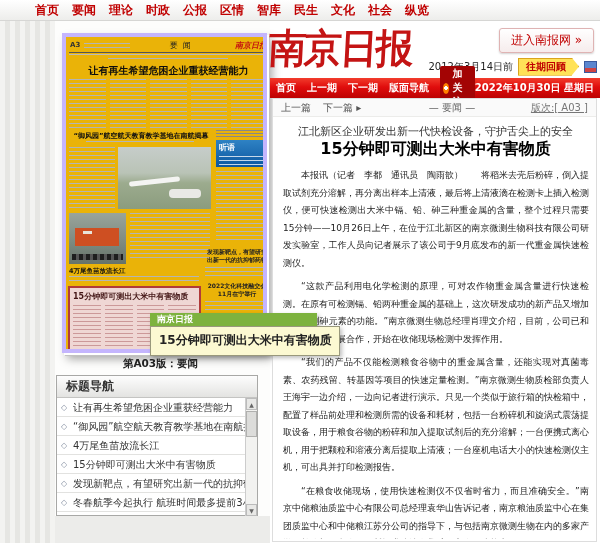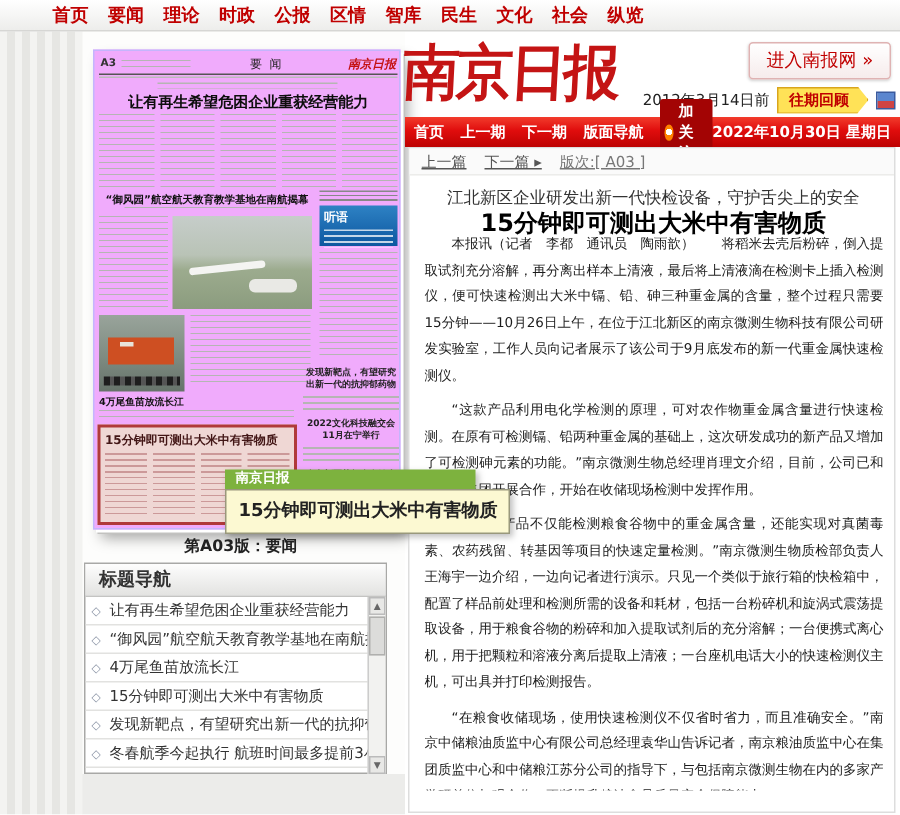--- a/index.html
+++ b/index.html
@@ -12,21 +12,21 @@
             border-bottom:1px solid #d6d6d4; display:flex; align-items:center; padding-left:35px; z-index:5; }
   .topnav .tlink { color:#c00000; font-weight:bold; font-size:12px; margin-right:13px; cursor:pointer; white-space:nowrap; }
 
   
   .stripes { left:0; top:21px; width:55px; height:522px;
              background:repeating-linear-gradient(90deg,#f3f3f1 0 5px,#e6e6e3 5px 10px); }
   .leftcol { left:55px; top:21px; width:215px; height:495px; background:#fdfdfc; }
   .leftbottom { left:55px; top:516px; width:215px; height:27px; background:#ececea; }
 
   
-  .thumb { left:62px; top:33px; width:205px; height:320px; background:#f0abfc; border:1px solid #c4b5fd;
+  .thumb { left:62px; top:33px; width:205px; height:320px; background:#eab308; border:4px solid #c4b5fd;
            box-shadow:2px 2px 0 #fff,3px 3px 0 #c2c2c0,5px 6px 9px rgba(0,0,0,.35); overflow:hidden; cursor:pointer; }
   .flines { background:repeating-linear-gradient(180deg,#b5b5b3 0,#b5b5b3 1px,transparent 1px,transparent 4px); }
   .plines { background:repeating-linear-gradient(180deg,#c99 0,#c99 1px,transparent 1px,transparent 4px); }
   .cols { display:flex; gap:4px; }
   .cols > i { flex:1; display:block; }
   .t-head { left:4px; top:3px; width:197px; height:10px; display:flex; align-items:center; font-size:7px; }
   .t-pageno { font-weight:bold; color:#333; margin-right:4px; }
   .t-headpat { width:46px; height:5px; }
   .t-section { flex:1; text-align:center; font-size:8px; letter-spacing:5px; color:#222; }
   .t-logo { color:#c41212; font-weight:bold; font-style:italic; font-size:8px; font-family:"DejaVu Serif",serif; }
@@ -97,26 +97,26 @@
             display:flex; align-items:center; color:#fff; font-weight:bold; font-size:10px; padding:0 6px; }
   .redbar .rlink { margin-right:11px; cursor:pointer; white-space:nowrap; }
   .follow { display:flex; align-items:center; gap:3px; background:#a30404; border-radius:2px; padding:1px 5px 1px 3px; cursor:pointer; }
   .eye { width:11px; height:11px; border-radius:50%; background:radial-gradient(circle at 50% 45%, #fff 0 2px, #ff8200 2px 5px, #e25c00 6px); }
   .rb-date { margin-left:auto; font-size:10px; white-space:nowrap; }
 
   
   .panel { left:272px; top:98px; width:325px; height:444px; background:#fff; border:1px solid #ddd; }
   .barrow { position:absolute; left:0; top:0; width:100%; height:18px; background:#fafafa; border-bottom:1px solid #ececea;
             display:flex; align-items:center; font-size:10px; color:#555; padding:0 8px; }
-  .barrow .blink { cursor:pointer; margin-right:12px; white-space:nowrap;text-decoration:underline; }
+  .barrow .blink { cursor:pointer; margin-right:12px; white-space:nowrap; }
   .barrow .bsection { flex:1; text-align:center; color:#666; }
   .barrow .bedition { color:#777; white-space:nowrap;text-decoration:underline; }
   .kicker { position:absolute; left:6px; top:25px; width:313px; text-align:center; font-size:11px; color:#333; white-space:nowrap; }
   .title { position:absolute; left:6px; top:40px; width:313px; text-align:center; font-size:16px; font-weight:bold; color:#000; white-space:nowrap; }
-  .bodytext { position:absolute; left:10px; top:56px; width:306px; height:372px; overflow:hidden;
+  .bodytext { position:absolute; left:10px; top:68px; width:306px; height:372px; overflow:hidden;
               font-size:9px; line-height:17.5px; text-align:justify; color:#1c1c1c; }
   .bodytext p { text-indent:2em; margin-bottom:6px; }
 
   
   .tooltip { left:150px; top:313px; width:190px; z-index:20; filter:drop-shadow(2px 2px 2px rgba(0,0,0,.25)); }
   .tt-head { width:88%; height:13px; background:#7db23e; color:#fff; font-weight:bold; font-size:9px;
              line-height:13px; padding-left:7px; }
   .tt-body { border:1px solid #99987c; background:#fcf9d2; font-weight:bold; font-size:12px; color:#222;
              padding:5px 8px 6px; white-space:nowrap; }
 </style>
@@ -238,20 +238,21 @@
     <span class="eye"></span>
     <span>加关注</span>
   </span>
   <span class="rb-date">2022年10月30日 星期日</span>
 </div>
 
 <div class="abs panel">
   <div class="barrow">
     <span class="blink">上一篇</span>
     <span class="blink">下一篇 ▸</span>
+    <span class="bsection">— 要闻 —</span>
     <span class="bedition">版次:[ A03 ]</span>
   </div>
   <div class="kicker">江北新区企业研发出新一代快检设备，守护舌尖上的安全</div>
   <div class="title">15分钟即可测出大米中有害物质</div>
   <div class="bodytext">
     <p>本报讯（记者　李都　通讯员　陶雨歆）　　将稻米去壳后粉碎，倒入提取试剂充分溶解，再分离出样本上清液，最后将上清液滴在检测卡上插入检测仪，便可快速检测出大米中镉、铅、砷三种重金属的含量，整个过程只需要15分钟——10月26日上午，在位于江北新区的南京微测生物科技有限公司研发实验室，工作人员向记者展示了该公司于9月底发布的新一代重金属快速检测仪。</p>
     <p>“这款产品利用电化学检测的原理，可对农作物重金属含量进行快速检测。在原有可检测镉、铅两种重金属的基础上，这次研发成功的新产品又增加了可检测砷元素的功能。”南京微测生物总经理肖理文介绍，目前，公司已和中储粮集团开展合作，开始在收储现场检测中发挥作用。</p>
     <p>“我们的产品不仅能检测粮食谷物中的重金属含量，还能实现对真菌毒素、农药残留、转基因等项目的快速定量检测。”南京微测生物质检部负责人王海宇一边介绍，一边向记者进行演示。只见一个类似于旅行箱的快检箱中，配置了样品前处理和检测所需的设备和耗材，包括一台粉碎机和旋涡式震荡提取设备，用于粮食谷物的粉碎和加入提取试剂后的充分溶解；一台便携式离心机，用于把颗粒和溶液分离后提取上清液；一台座机电话大小的快速检测仪主机，可出具并打印检测报告。</p>
     <p>“在粮食收储现场，使用快速检测仪不仅省时省力，而且准确安全。”南京中储粮油质监中心有限公司总经理袁华山告诉记者，南京粮油质监中心在集团质监中心和中储粮江苏分公司的指导下，与包括南京微测生物在内的多家产学研单位加强合作，不断提升粮油食品质量安全保障能力。</p>
 

